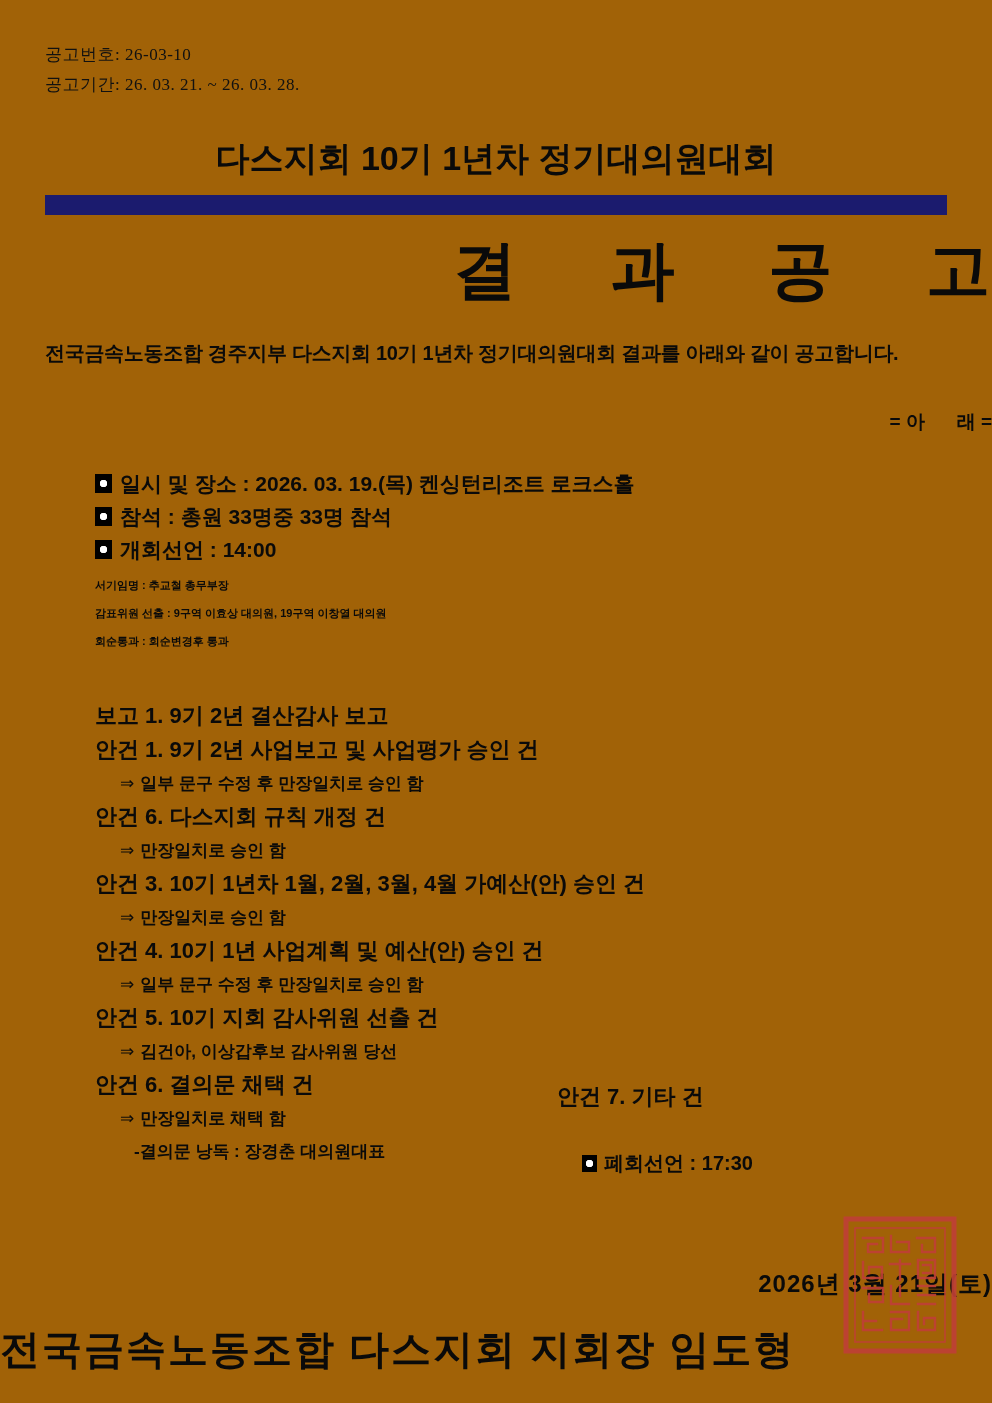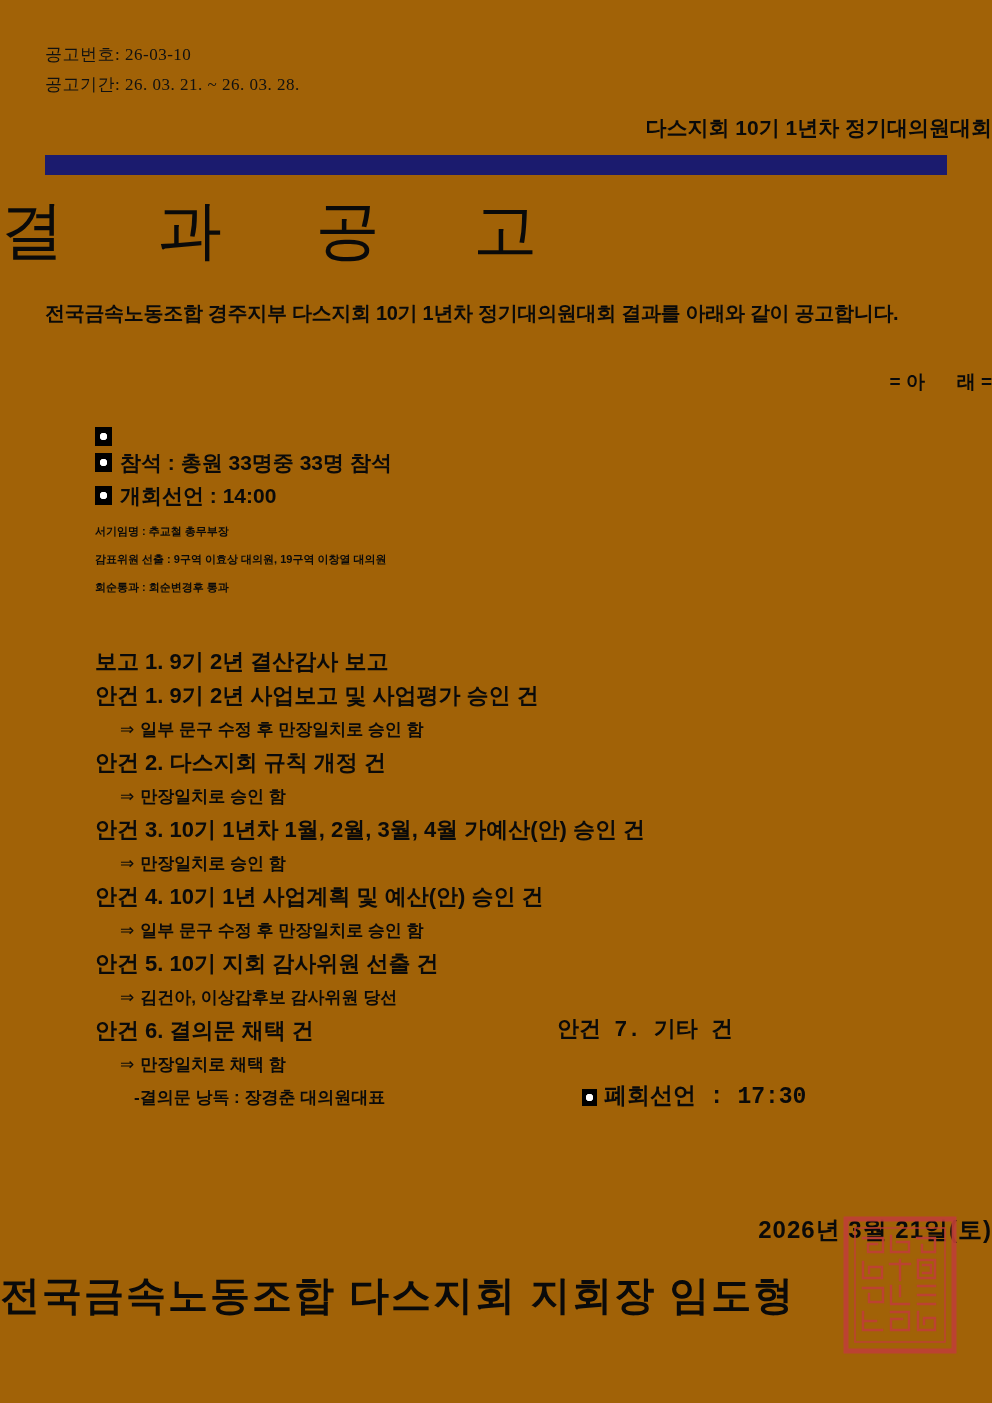--- a/index.html
+++ b/index.html
@@ -20,36 +20,36 @@
   }
   .notice-block {
     margin: 40px 0 0 45px;
     font-family: "Liberation Serif", "DejaVu Serif", serif;
     font-size: 17px;
     line-height: 30px;
     color: #111;
     letter-spacing: 0.5px;
   }
   .meeting-title {
-    margin-top: 14px;
-    text-align: right;
-    font-size: 21px;
+    margin-top: 36px;
+    text-align: center;
+    font-size: 34px;
     font-weight: bold;
     letter-spacing: 0px;
   }
   .title-bar {
     margin: 13px 45px 0 45px;
     height: 20px;
     background: var(--bar-color);
   }
   .result-title {
     margin-top: 12px;
-    text-align: left;
+    text-align: right;
     font-size: 64px;
-    font-weight: normal;
+    font-weight: bold;
     word-spacing: 72px;
     letter-spacing: 2px;
   }
   .intro {
     margin: 26px 40px 0 45px;
     font-size: 20px;
     font-weight: bold;
     white-space: nowrap;
     letter-spacing: -0.3px;
   }
@@ -96,28 +96,27 @@
     line-height: 33px;
     height: 33px;
     white-space: nowrap;
     margin-left: 25px;
   }
   .agenda-result .arrow { font-weight: normal; margin-right: 6px; }
   .agenda-row { position: relative; }
   .agenda-row .right-col {
     position: absolute;
     left: 462px;
-    top: 0;
-    white-space: nowrap;
-    font-family: Liberation Mono, monospace;
+    top: 12px;
+    white-space: nowrap;
   }
   .closing-line {
     display: flex;
     align-items: center;
-    font-size: 23px;
+    font-size: 20px;
     font-weight: bold;
   }
   .closing-line .sq-bullet { width: 15px; height: 17px; margin-right: 7px; }
   .reader-line { padding-left: 14px; }
   .footer-date {
     margin-top: 100px;
     text-align: right;
     font-size: 24px;
     font-weight: bold;
     letter-spacing: 1px;
@@ -158,41 +157,42 @@
 
   <div class="result-title">결 과 공 고</div>
 
   <div class="intro">전국금속노동조합 경주지부 다스지회 10기 1년차 정기대의원대회 결과를 아래와 같이 공고합니다.</div>
 
   <div class="below-marker">= 아      래 =</div>
 
   <div class="info-block">
     <div class="info-bullet">
       <span class="sq-bullet"></span>
+      <span>일시 및 장소 : 2026. 03. 19.(목) 켄싱턴리조트 로크스홀</span>
     </div>
     <div class="info-bullet">
       <span class="sq-bullet"></span>
       <span>참석 : 총원 33명중 33명 참석</span>
     </div>
     <div class="info-bullet">
       <span class="sq-bullet"></span>
       <span>개회선언 : 14:00</span>
     </div>
     <div class="info-notes">
       <div>서기임명 : 추교철 총무부장</div>
       <div>감표위원 선출 : 9구역 이효상 대의원, 19구역 이창열 대의원</div>
       <div>회순통과 : 회순변경후 통과</div>
     </div>
   </div>
 
   <div class="agenda-block">
     <div class="agenda-item">보고 1. 9기 2년 결산감사 보고</div>
     <div class="agenda-item">안건 1. 9기 2년 사업보고 및 사업평가 승인 건</div>
     <div class="agenda-result"><span class="arrow">⇒</span><span>일부 문구 수정 후 만장일치로 승인 함</span></div>
-    <div class="agenda-item">안건 2. 다스지회 규칙 개정 건</div>
+    <div class="agenda-item">안건 6. 다스지회 규칙 개정 건</div>
     <div class="agenda-result"><span class="arrow">⇒</span><span>만장일치로 승인 함</span></div>
     <div class="agenda-item">안건 3. 10기 1년차 1월, 2월, 3월, 4월 가예산(안) 승인 건</div>
     <div class="agenda-result"><span class="arrow">⇒</span><span>만장일치로 승인 함</span></div>
     <div class="agenda-item">안건 4. 10기 1년 사업계획 및 예산(안) 승인 건</div>
     <div class="agenda-result"><span class="arrow">⇒</span><span>일부 문구 수정 후 만장일치로 승인 함</span></div>
     <div class="agenda-item">안건 5. 10기 지회 감사위원 선출 건</div>
     <div class="agenda-result"><span class="arrow">⇒</span><span>김건아, 이상갑후보 감사위원 당선</span></div>
 
     <div class="agenda-row agenda-item">
       <span>안건 6. 결의문 채택 건</span>

